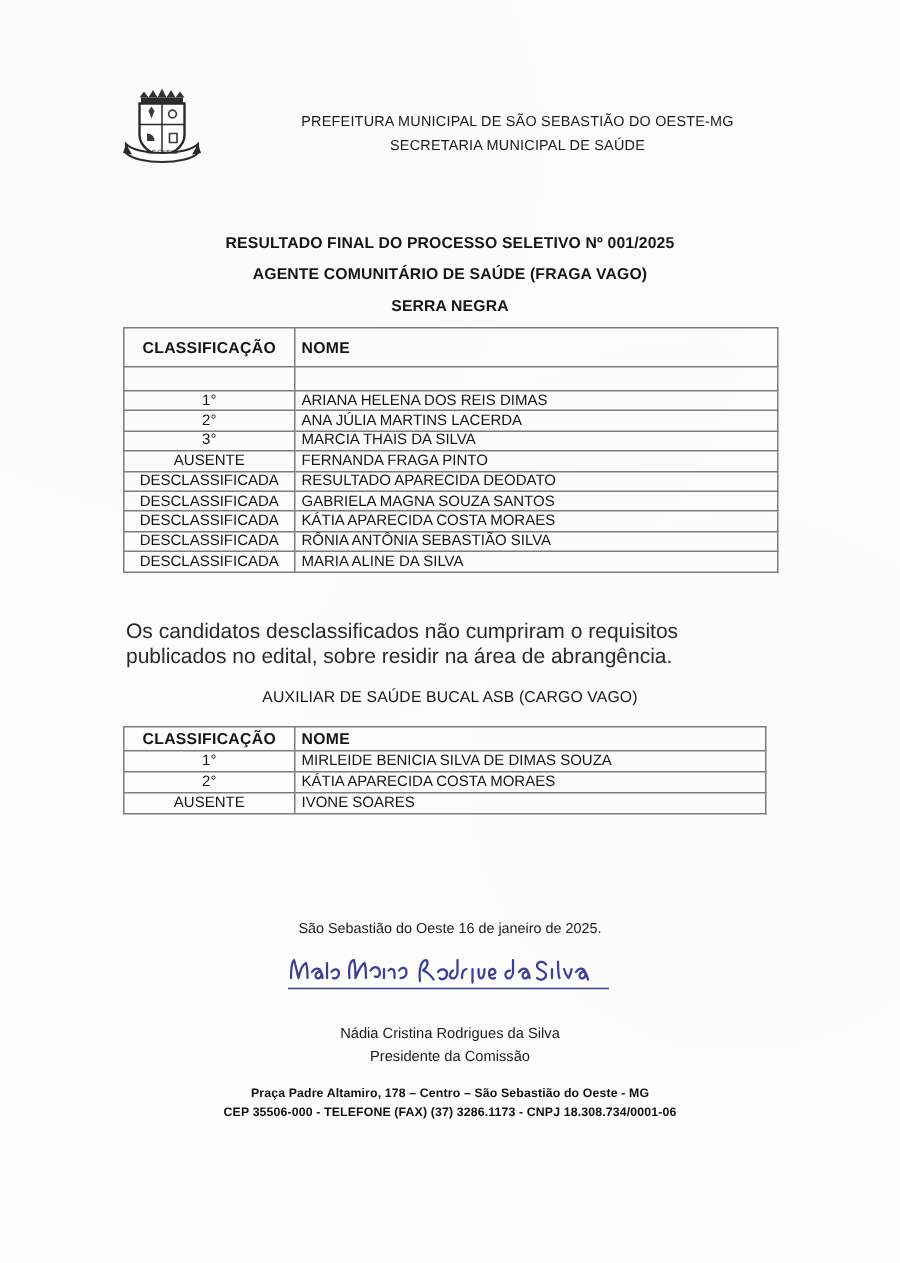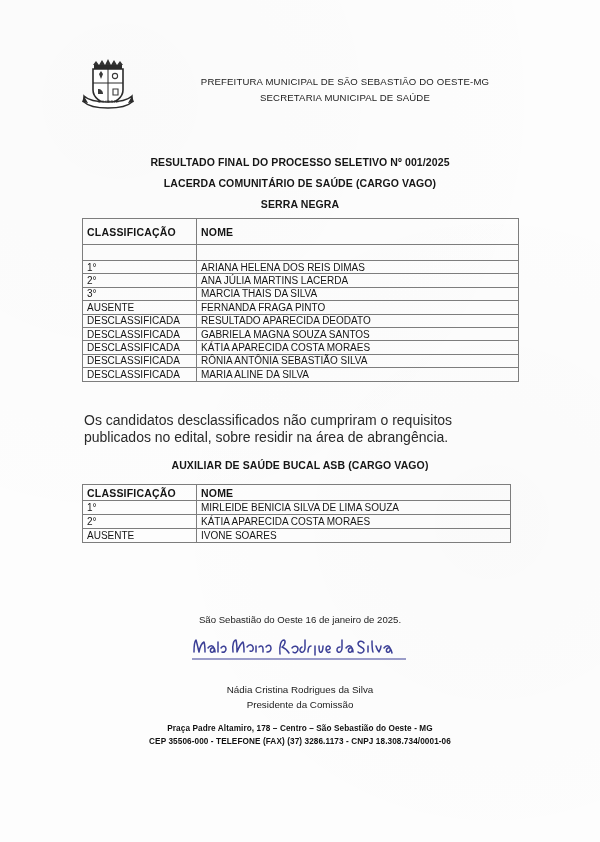--- a/index.html
+++ b/index.html
@@ -82,21 +82,21 @@
     color: #151515;
   }
   .tbl td, .tbl th {
     border: 1px solid #7d7d7d;
     padding: 0 4px;
     font-weight: normal;
     vertical-align: middle;
     background: transparent;
   }
   .tbl .c-rank {
-    text-align: left;
+    text-align: center;
     white-space: nowrap;
   }
   .tbl .c-name {
     text-align: left;
     white-space: nowrap;
   }
   .tbl thead th {
     font-weight: bold;
     font-size: 10.5px;
     letter-spacing: 0.2px;
@@ -134,21 +134,21 @@
   }
 
   
   .section-title-2 {
     position: absolute;
     top: 459px;
     left: 60px;
     width: 480px;
     text-align: center;
     font-size: 10.5px;
-    font-weight: bold;
+    font-weight: normal;
     letter-spacing: 0.1px;
     color: #161616;
   }
 
   
   .sig-place {
     position: absolute;
     top: 614px;
     left: 60px;
     width: 480px;
@@ -233,21 +233,21 @@
     </div>
 
     <div class="header-titles">
       <div class="header-line">PREFEITURA MUNICIPAL DE SÃO SEBASTIÃO DO OESTE-MG</div>
       <div class="header-line">SECRETARIA MUNICIPAL DE SAÚDE</div>
     </div>
   </div>
 
   <div class="doc-titles">
     <div class="doc-title">RESULTADO FINAL DO PROCESSO SELETIVO Nº 001/2025</div>
-    <div class="doc-title">LACERDA COMUNITÁRIO DE SAÚDE (CARGO VAGO)</div>
+    <div class="doc-title">AGENTE COMUNITÁRIO DE SAÚDE (FRAGA VAGO)</div>
     <div class="doc-title">SERRA NEGRA</div>
   </div>
 
   <table class="tbl" id="table-classificacao-acs">
     <colgroup>
       <col style="width:114px">
       <col style="width:322px">
     </colgroup>
     <thead>
       <tr>
@@ -310,21 +310,21 @@
     </colgroup>
     <thead>
       <tr>
         <th class="c-rank">CLASSIFICAÇÃO</th>
         <th class="c-name">NOME</th>
       </tr>
     </thead>
     <tbody>
       <tr>
         <td class="c-rank">1°</td>
-        <td class="c-name">MIRLEIDE BENICIA SILVA DE LIMA SOUZA</td>
+        <td class="c-name">MIRLEIDE BENICIA SILVA DE DIMAS SOUZA</td>
       </tr>
       <tr>
         <td class="c-rank">2°</td>
         <td class="c-name">KÁTIA APARECIDA COSTA MORAES</td>
       </tr>
       <tr>
         <td class="c-rank">AUSENTE</td>
         <td class="c-name">IVONE SOARES</td>
       </tr>
     </tbody>

